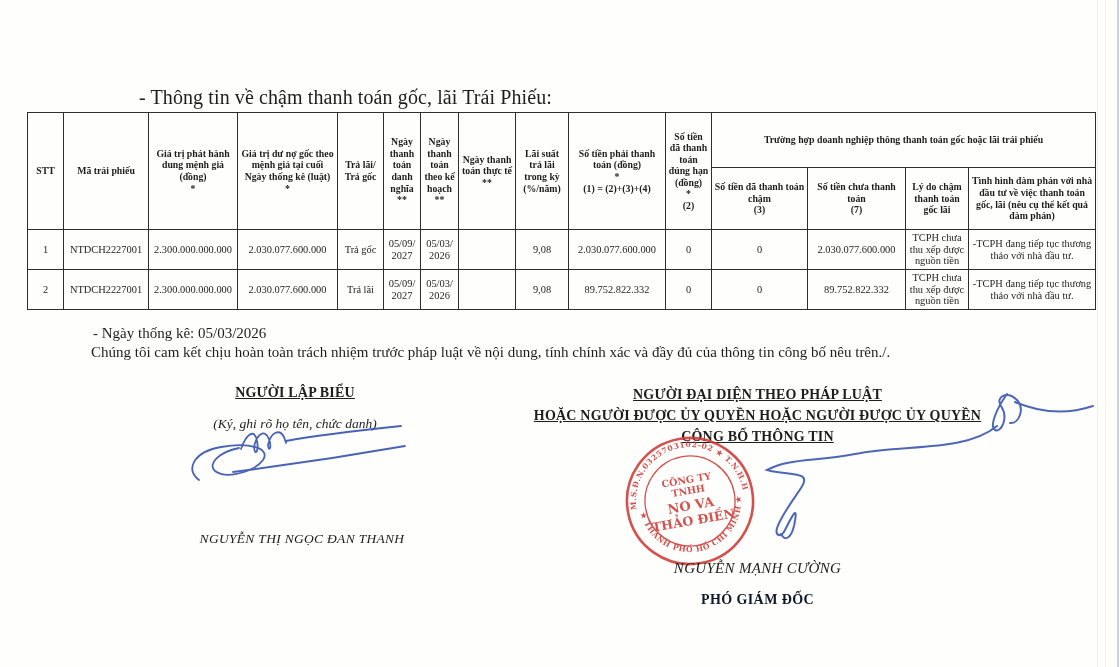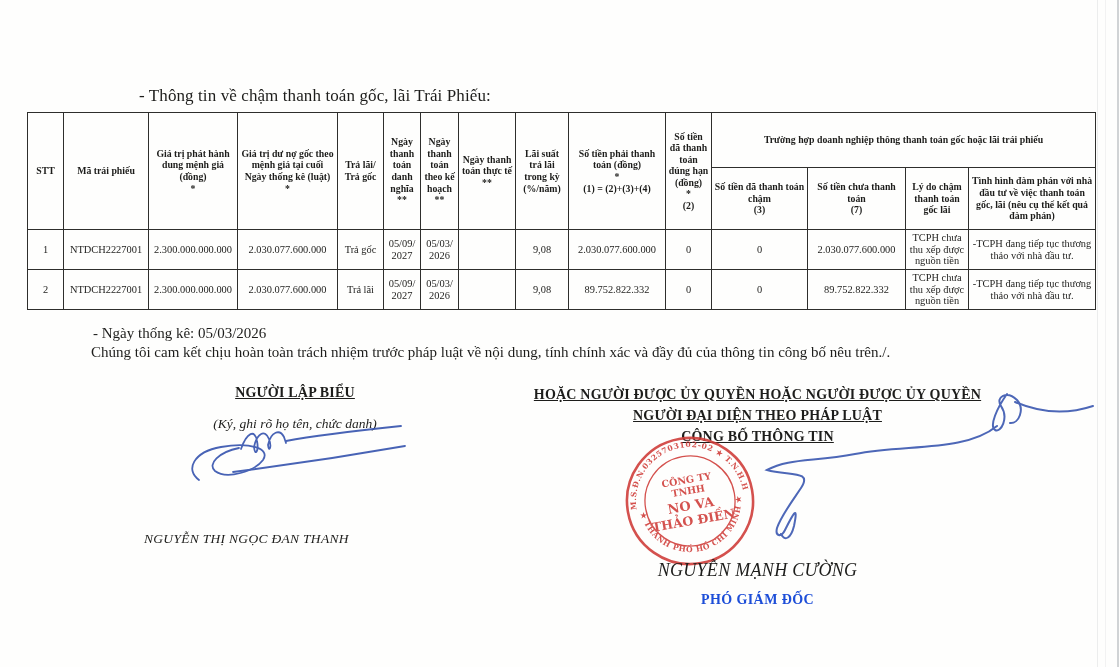--- a/index.html
+++ b/index.html
@@ -4,21 +4,21 @@
 <style>
   * { box-sizing: border-box; }
   html,body { margin:0; padding:0; }
   body {
     width:1120px; height:667px; position:relative; overflow:hidden;
     background:#fefefd; color:#1d1d1b;
     font-family:"Liberation Serif","DejaVu Serif",serif;
   }
   .page { position:absolute; inset:0; }
 
-  .doc-title { position:absolute; left:139px; top:86px; font-size:17px; letter-spacing:.1px; }
+  .doc-title { position:absolute; left:139px; top:86px; font-size:20px; letter-spacing:.1px; }
 
   
   table.bond {
     position:absolute; left:27px; top:112px; width:1068px;
     border-collapse:collapse; table-layout:fixed;
   }
   table.bond th, table.bond td {
     border:1px solid #2e2e2c; vertical-align:middle; text-align:center;
     padding:1px 2px; overflow:hidden;
   }
@@ -34,26 +34,26 @@
 
   
   .note1 { position:absolute; left:93px; top:325px; font-size:15px; }
   .note2 { position:absolute; left:91px; top:344px; font-size:15px; }
 
   
   .sig-left  { position:absolute; left:155px; top:382px; width:280px; text-align:center; }
   .sig-right { position:absolute; left:495px; top:384px; width:525px; text-align:center; }
   .sig-title { font-weight:bold; font-size:14px; line-height:1.5; letter-spacing:.2px;text-decoration:underline; }
   .sig-instr { font-style:italic; font-size:13.5px; margin-top:13px; }
-  .sig-name-left  { position:absolute; left:144px; top:531px; width:280px; 
+  .sig-name-left  { position:absolute; left:162px; top:531px; width:280px; text-align:center;
                     font-style:italic; font-size:13.5px; letter-spacing:.3px; }
   .sig-name-right { position:absolute; left:495px; top:560px; width:525px; text-align:center;
-                    font-style:italic; font-size:18px; letter-spacing:.3px; }
+                    font-style:italic; font-size:15px; letter-spacing:.3px; }
   .sig-role-right { position:absolute; left:495px; top:592px; width:525px; text-align:center;
-                    font-weight:bold; font-size:14px; color:#1d4ed8; letter-spacing:.4px; }
+                    font-weight:bold; font-size:14px; color:#0f172a; letter-spacing:.4px; }
 
   
   .stamp { position:absolute; left:618px; top:429px; width:144px; height:144px;
            transform:rotate(-10deg); opacity:.88; }
 
   
   .handsig-left  { position:absolute; left:183px; top:418px; width:232px; height:78px; }
   .handsig-right { position:absolute; left:655px; top:386px; width:445px; height:168px; }
 
   
@@ -172,22 +172,22 @@
     <g fill="none" stroke="#3553ae" stroke-width="1.8" stroke-linecap="round" opacity="0.9">
       <path d="M16 62 C2 52 10 34 38 29 C66 24 88 30 80 42 C72 53 44 62 32 53 C24 46 36 34 56 30"></path>
       <path d="M58 31 C64 14 72 11 74 23 C76 33 72 39 71 29 C74 15 82 11 86 21 C89 29 86 35 85 27 C88 13 97 11 101 19 L103 25"></path>
       <path d="M103 23 C135 17 180 12 218 8"></path>
       <path d="M50 54 C105 47 165 38 222 28"></path>
     </g>
   </svg>
   <div class="sig-name-left">NGUYỄN THỊ NGỌC ĐAN THANH</div>
 
   <div class="sig-right">
+    <div class="sig-title">NGƯỜI ĐẠI DIỆN THEO PHÁP LUẬT</div>
     <div class="sig-title">HOẶC NGƯỜI ĐƯỢC ỦY QUYỀN HOẶC NGƯỜI ĐƯỢC ỦY QUYỀN</div>
-    <div class="sig-title">NGƯỜI ĐẠI DIỆN THEO PHÁP LUẬT</div>
     <div class="sig-title">CÔNG BỐ THÔNG TIN</div>
   </div>
 
   <svg class="stamp" viewBox="0 0 144 144">
     <g stroke="#cf3a36" fill="none">
       <circle cx="72" cy="72" r="63" stroke-width="2.6"></circle>
       <circle cx="72" cy="72" r="45" stroke-width="1.3"></circle>
     </g>
     <defs>
       <path id="arcTop" d="M 18 72 A 54 54 0 0 1 126 72"></path>

